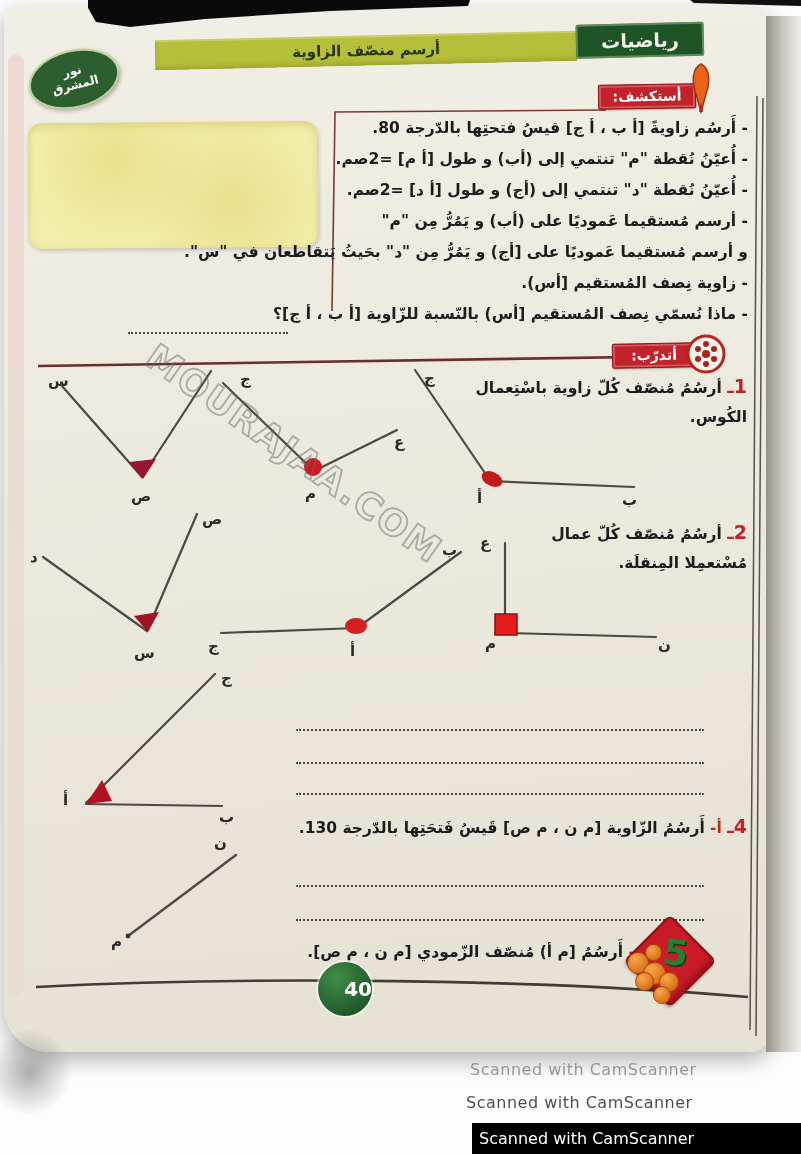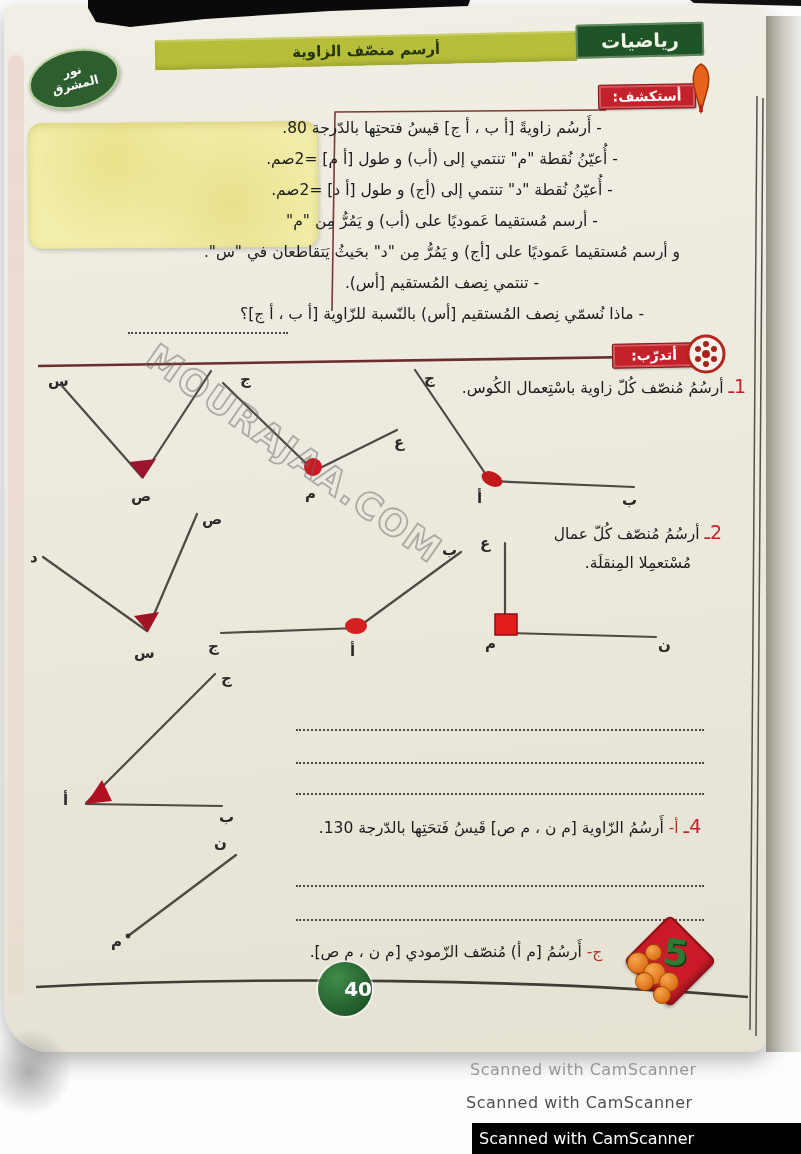--- a/index.html
+++ b/index.html
@@ -36,21 +36,21 @@
        border-radius:2px;direction:rtl;}
   #explore-tag{left:598px;top:84px;width:96px;height:23px;line-height:23px;transform:rotate(-1deg);}
   #practice-tag{left:612px;top:343px;width:82px;height:23px;line-height:23px;transform:rotate(-1deg);}
   
   #yellow-box{left:28px;top:122px;width:290px;height:126px;border-radius:14px;
         background:radial-gradient(circle at 30% 30%,rgba(226,214,112,.55),rgba(226,214,112,0) 40%),
                    radial-gradient(circle at 70% 65%,rgba(222,208,104,.45),rgba(222,208,104,0) 45%),
                    #f2eeab;
         box-shadow:inset 0 3px 8px #d9d07c, 1px 2px 4px rgba(0,0,0,.18);transform:rotate(-.4deg);}
   
-  .artext{direction:rtl;text-align:center;color:#1c1c1c;font-weight:normal;font-size:15.5px;}
+  .artext{direction:rtl;text-align:right;color:#1c1c1c;font-weight:bold;font-size:15.5px;}
   #explore-block{right:53px;top:113px;width:612px;line-height:31px;}
   .exnum{color:#c4222b;font-size:19px;}
   .exsub{color:#b03022;}
   #ex1-block{right:54px;top:372px;width:286px;line-height:29px;}
   #ex2-block{right:54px;top:518px;width:218px;line-height:29px;}
   #ex3-block{right:54px;top:688px;width:462px;line-height:29px;}
   #ex4a-block{right:54px;top:812px;width:474px;line-height:28px;}
   #ex4b-block{right:54px;top:842px;width:474px;line-height:28px;}
   #ex4c-block{right:155px;top:938px;width:380px;line-height:28px;}
   .dots{border-bottom:2px dotted #4a4a4a;height:2px;}
@@ -186,21 +186,21 @@
     <circle cx="14" cy="27" r="3" fill="#a8231c"></circle>
     <circle cx="14" cy="17" r="3" fill="#a8231c"></circle>
   </svg>
 
   <div id="explore-block" class="abs artext">
     <div>- أَرسُم زاويةً [أ ب ، أ ج] قيسُ فتحتِها بالدّرجة 80.</div>
     <div>- أُعيّنُ نُقطة "م" تنتمي إلى (أب) و طول [أ م] =2صم.</div>
     <div>- أُعيّنُ نُقطة "د" تنتمي إلى (أج) و طول [أ د] =2صم.</div>
     <div>- أرسم مُستقيما عَموديًا على (أب) و يَمُرُّ مِن "م"</div>
     <div>و أرسم مُستقيما عَموديًا على [أج) و يَمُرُّ مِن "د" بحَيثُ يَتقاطعان في "س".</div>
-    <div>- تنتمي نِصف المُستقيم [أس).</div>
+    <div>- زاوية نِصف المُستقيم [أس).</div>
     <div>- ماذا نُسمّي نِصف المُستقيم [أس) بالنّسبة للزّاوية [أ ب ، أ ج]؟</div>
   </div>
   <div class="abs dots" style="left:128px;top:330px;width:160px;"></div>
 
   <div id="ex1-block" class="abs artext">
     <span class="exnum">1ـ</span>
     <span>أرسُمُ مُنصّف كُلّ زاوية باسْتِعمال الكُوس.</span>
   </div>
   <div id="ex2-block" class="abs artext">
     <span class="exnum">2ـ</span>

